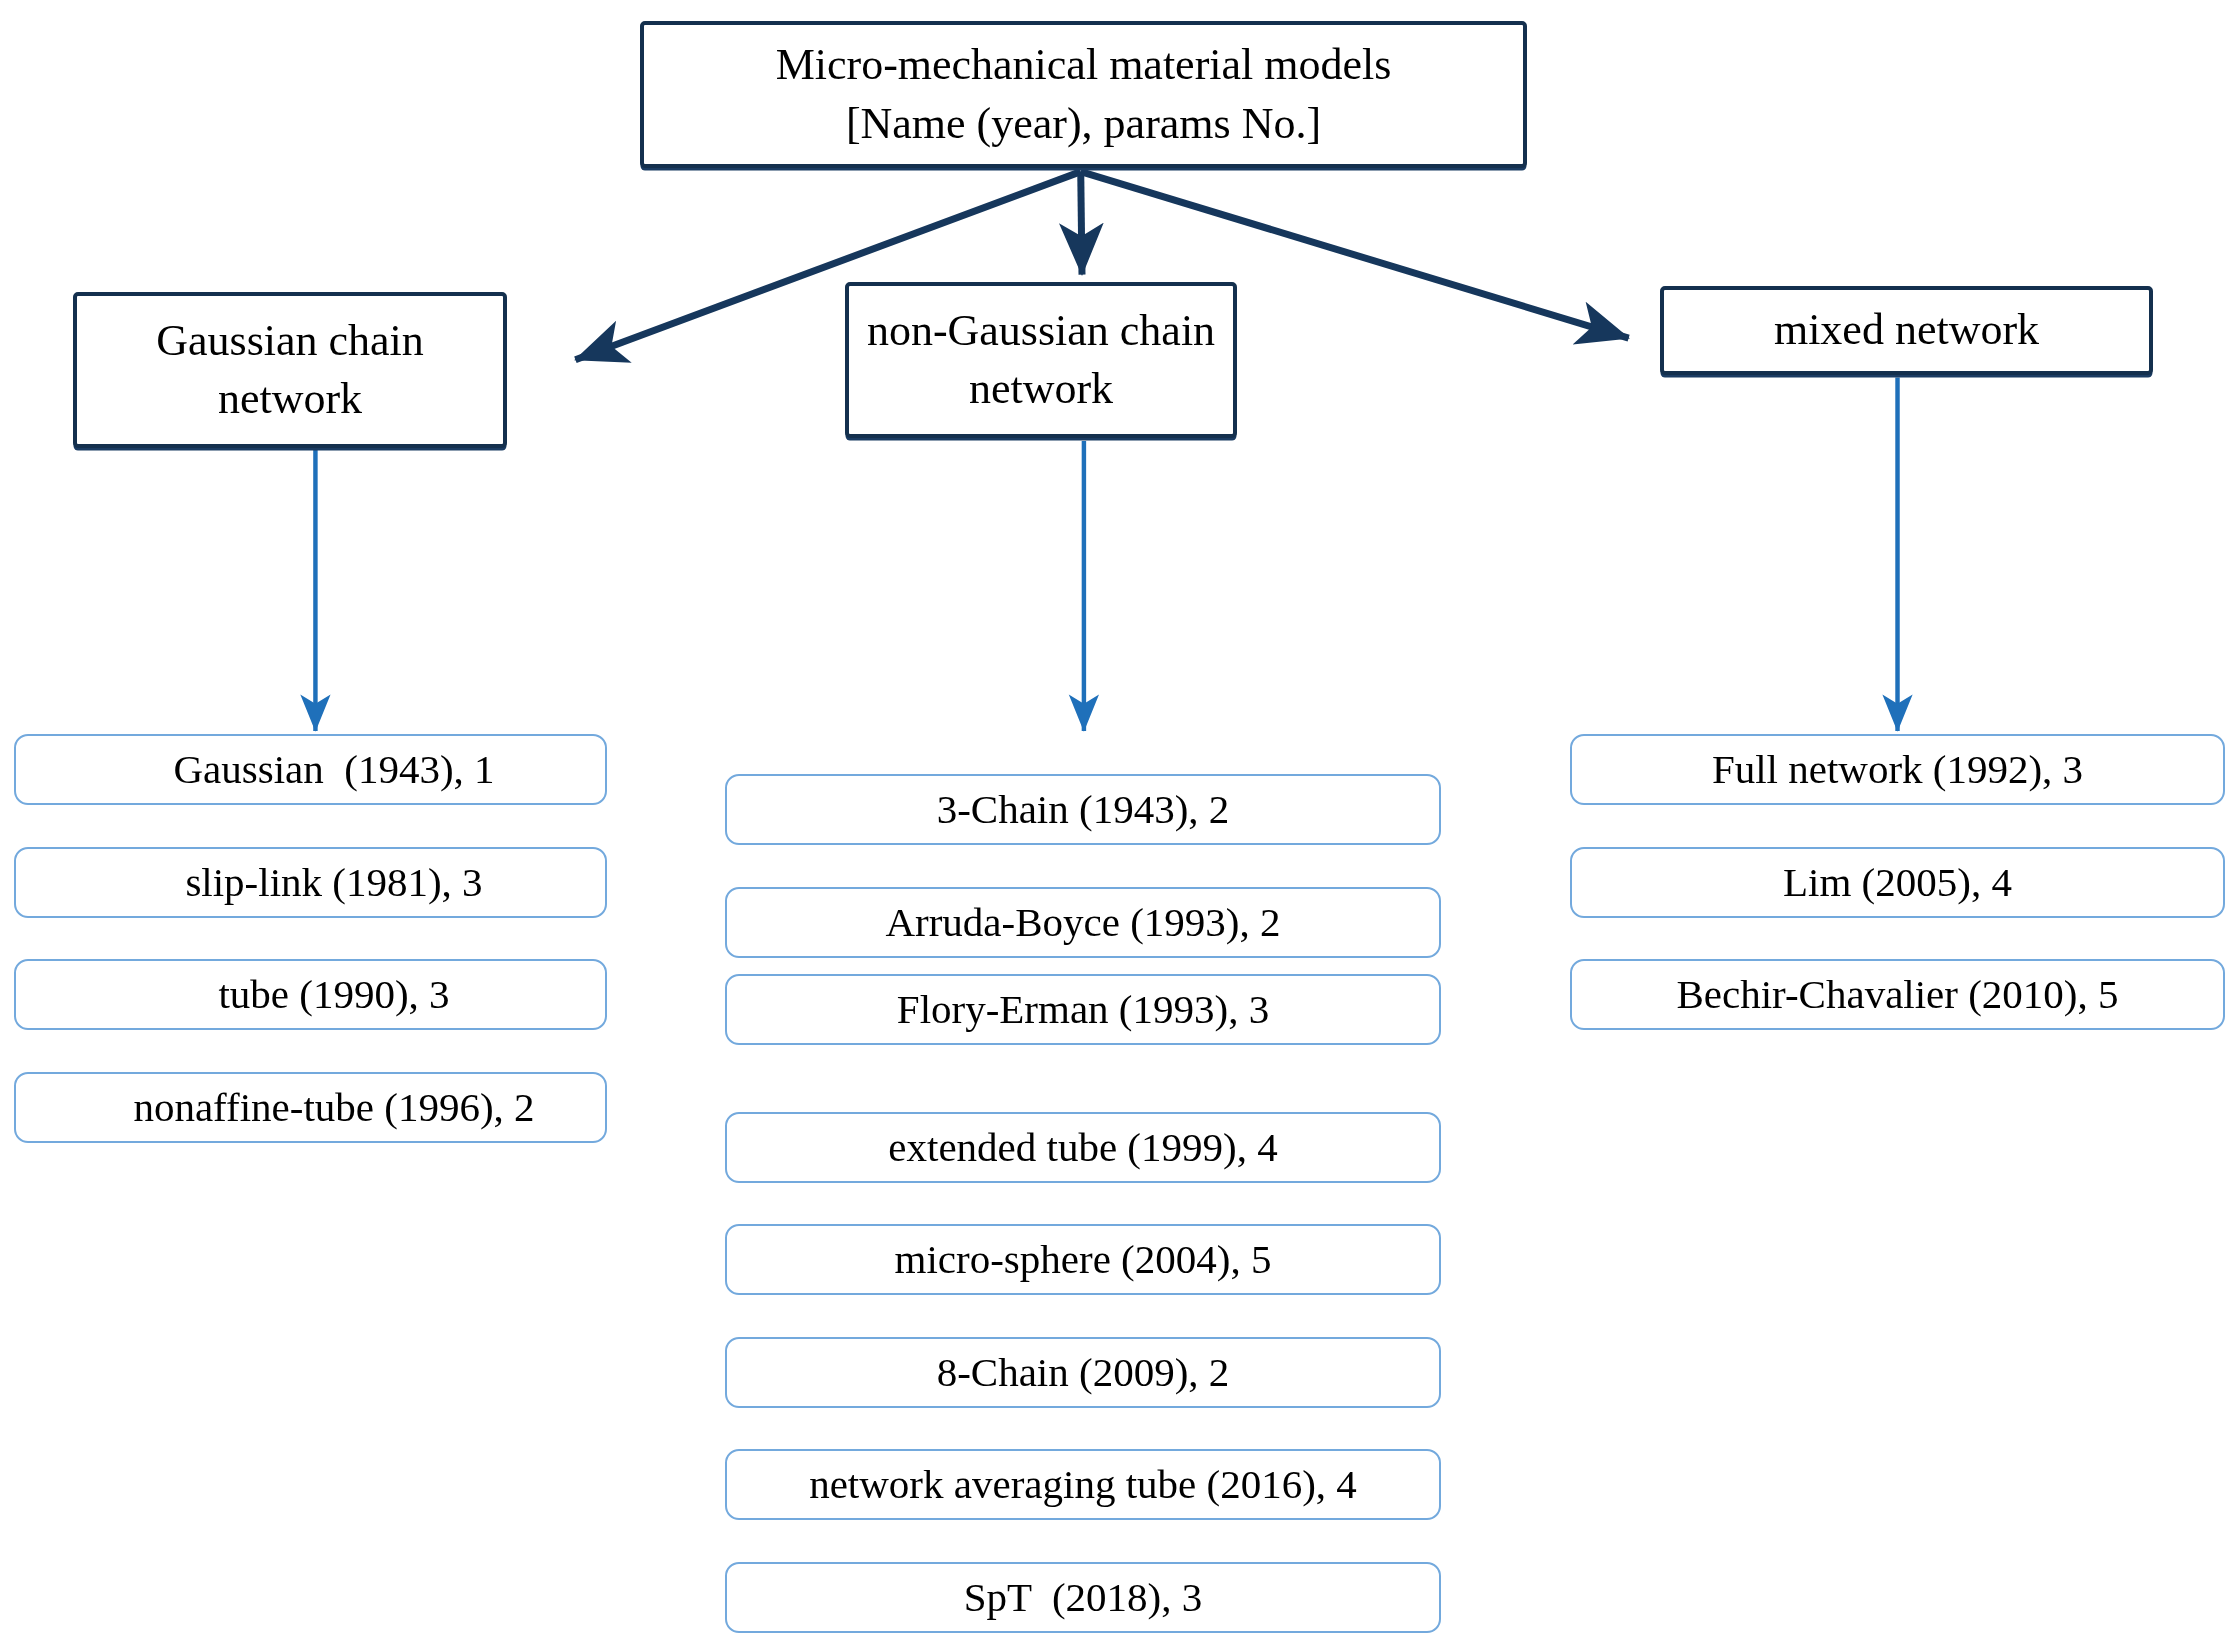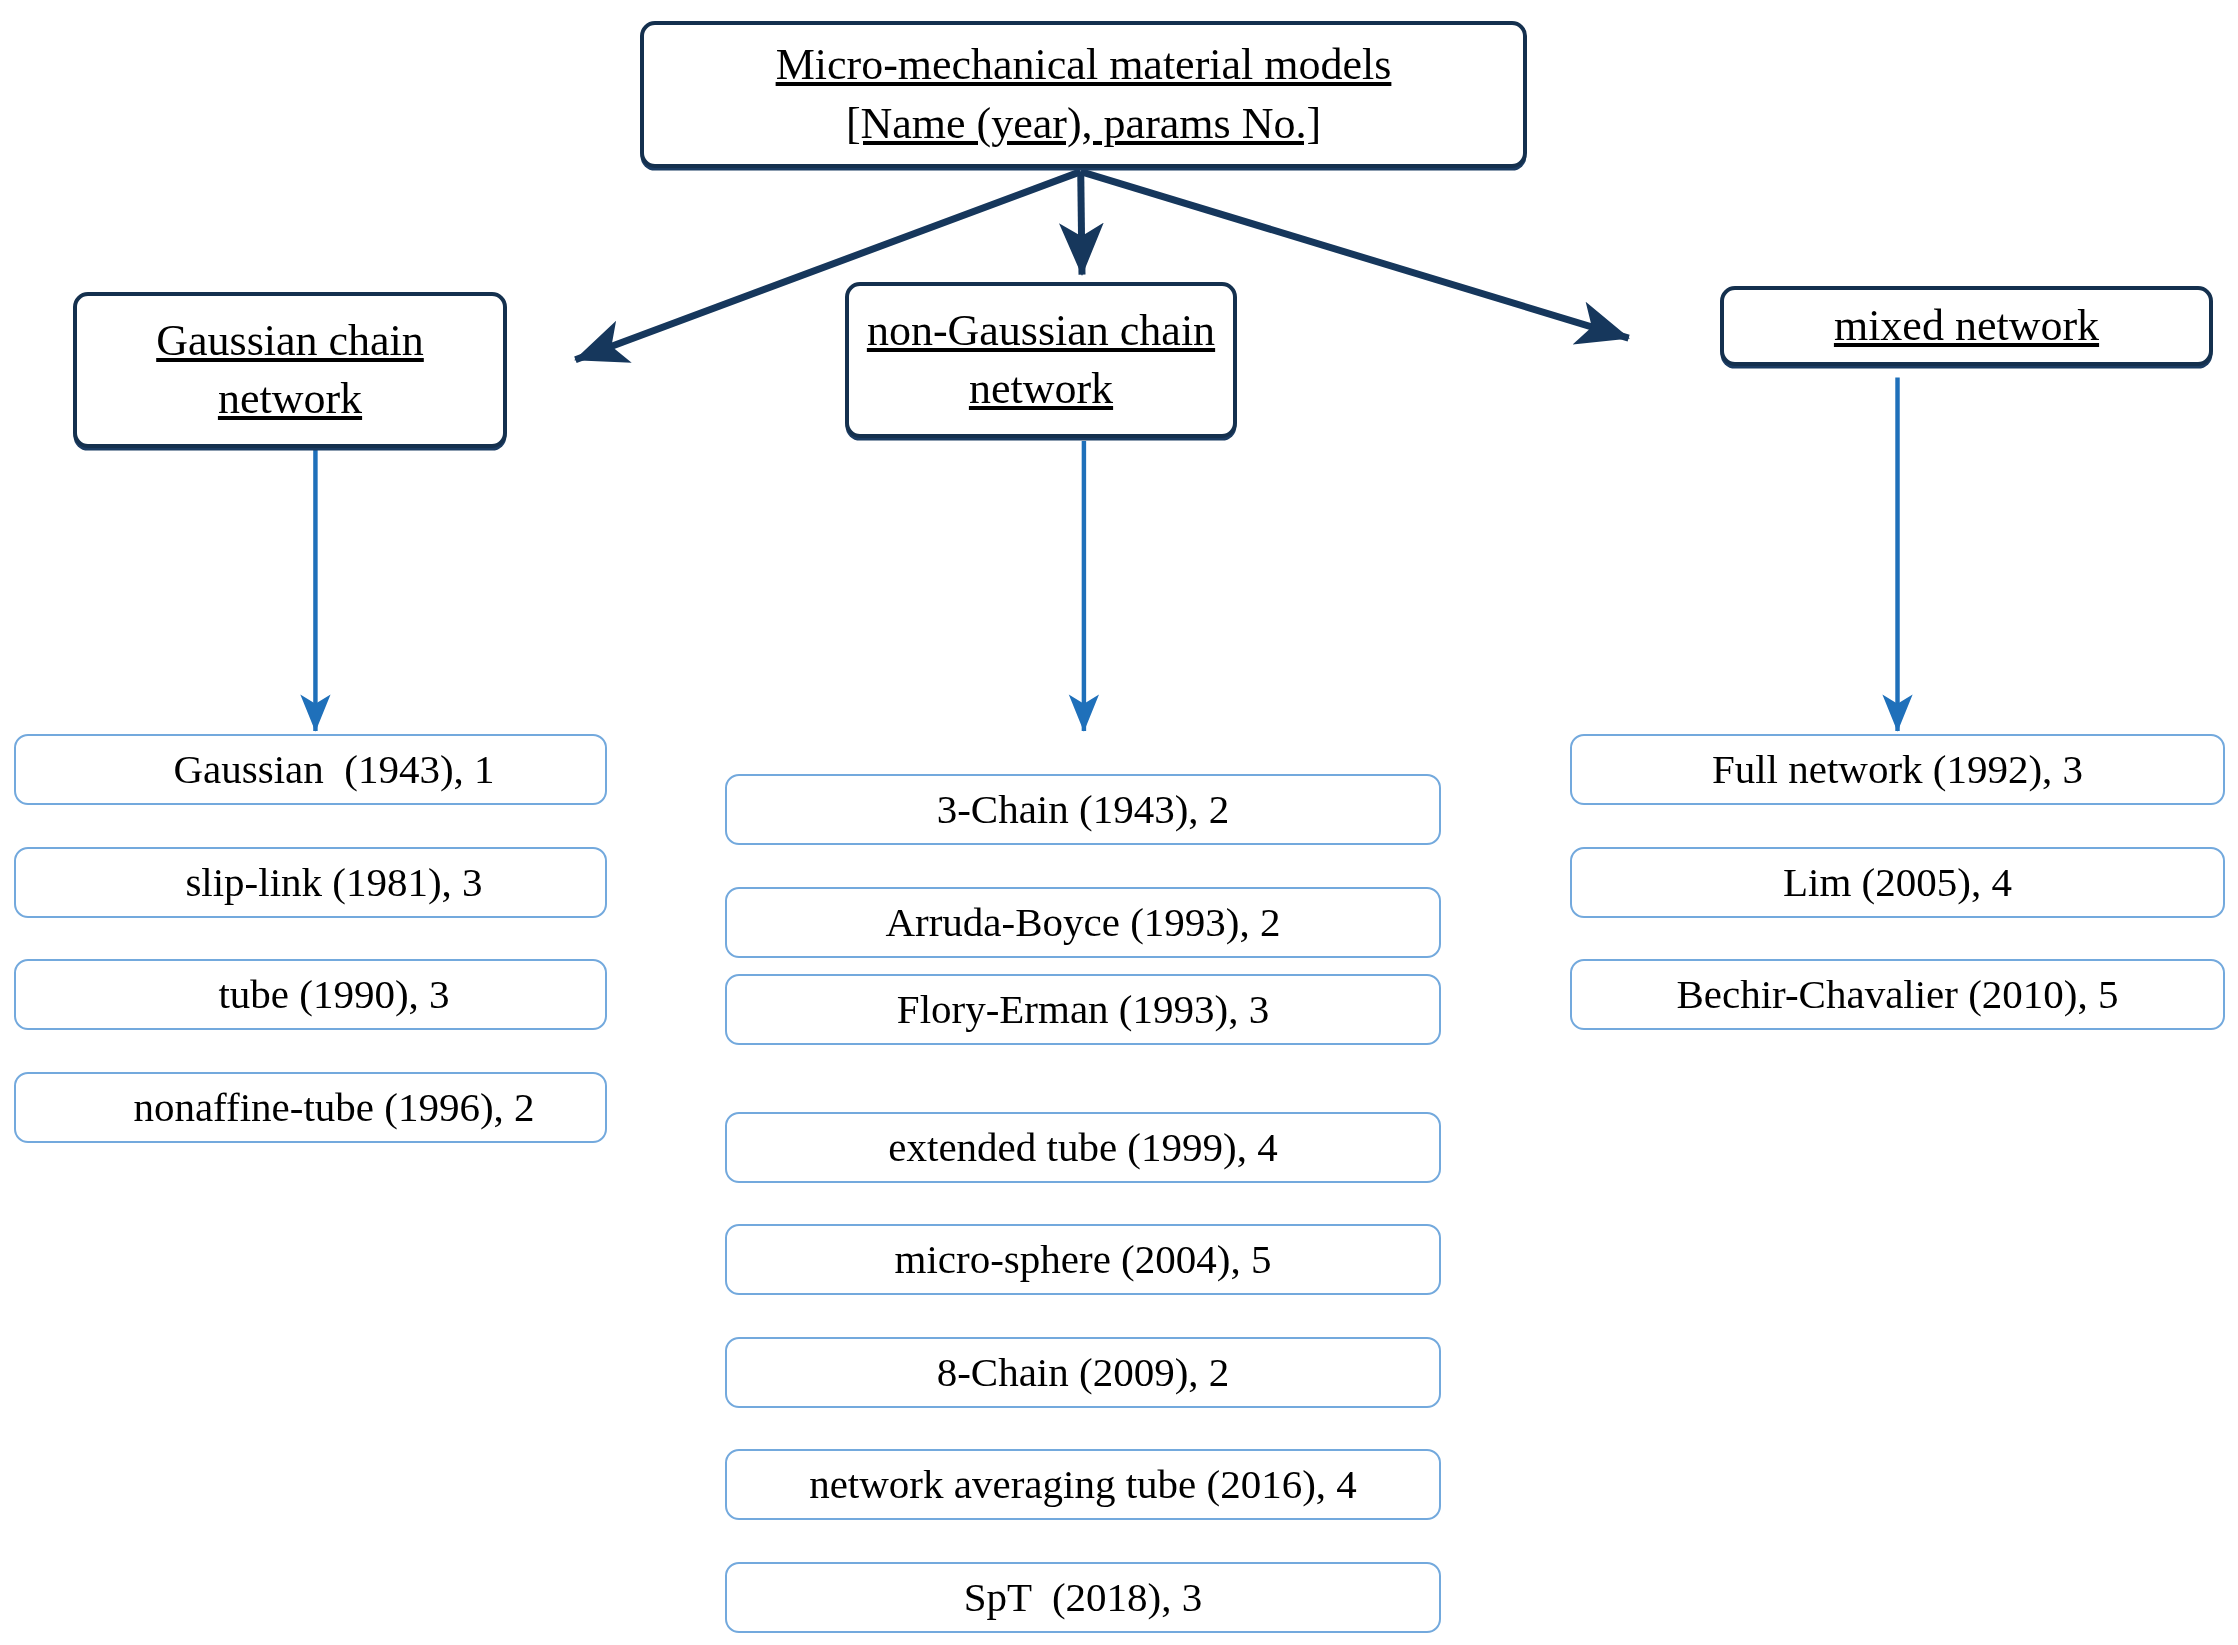--- a/index.html
+++ b/index.html
@@ -13,31 +13,31 @@
          pointer-events:none;z-index:1;}
 
   
   .node{position:absolute;box-sizing:border-box;background:#ffffff;
         display:flex;align-items:center;justify-content:center;
         text-align:center;z-index:2;}
 
   .node .label{display:block;line-height:1.32;white-space:pre-wrap;}
 
   
-  .node.dark{border:4.4px solid #14304e;border-radius:15px;
-             box-shadow:0 3.2px 0 -0.6px #1b3c63;text-decoration:underline;}
+  .node.dark{border:4.4px solid #14304e;border-radius:5px;
+             box-shadow:0 3.2px 0 -0.6px #1b3c63;}
   .node.dark .label{font-size:44px;}
 
   .root{left:640px;top:21px;width:887px;height:147px;}
   .root .label{font-size:46px;}
 
   .lvl2{height:156px;}
   .lvl2-a{left:73px;top:292px;width:434px;}
   .lvl2-b{left:845px;top:282px;width:392px;}
-  .lvl2-c{left:1720px;top:286px;width:493px;height:80px;}
+  .lvl2-c{left:1660px;top:286px;width:493px;height:89px;}
 
   
   .node.leaf{border:2.5px solid #73a9dd;border-radius:14px;height:71px;}
   .node.leaf .label{font-size:41px;}
 
   .col-left  .node.leaf{left:14px;width:593px;padding-left:47px;}
   .col-mid   .node.leaf{left:725px;width:716px;margin-top:40px;}
   .col-right .node.leaf{left:1570px;width:655px;}
 </style>
 </head>

